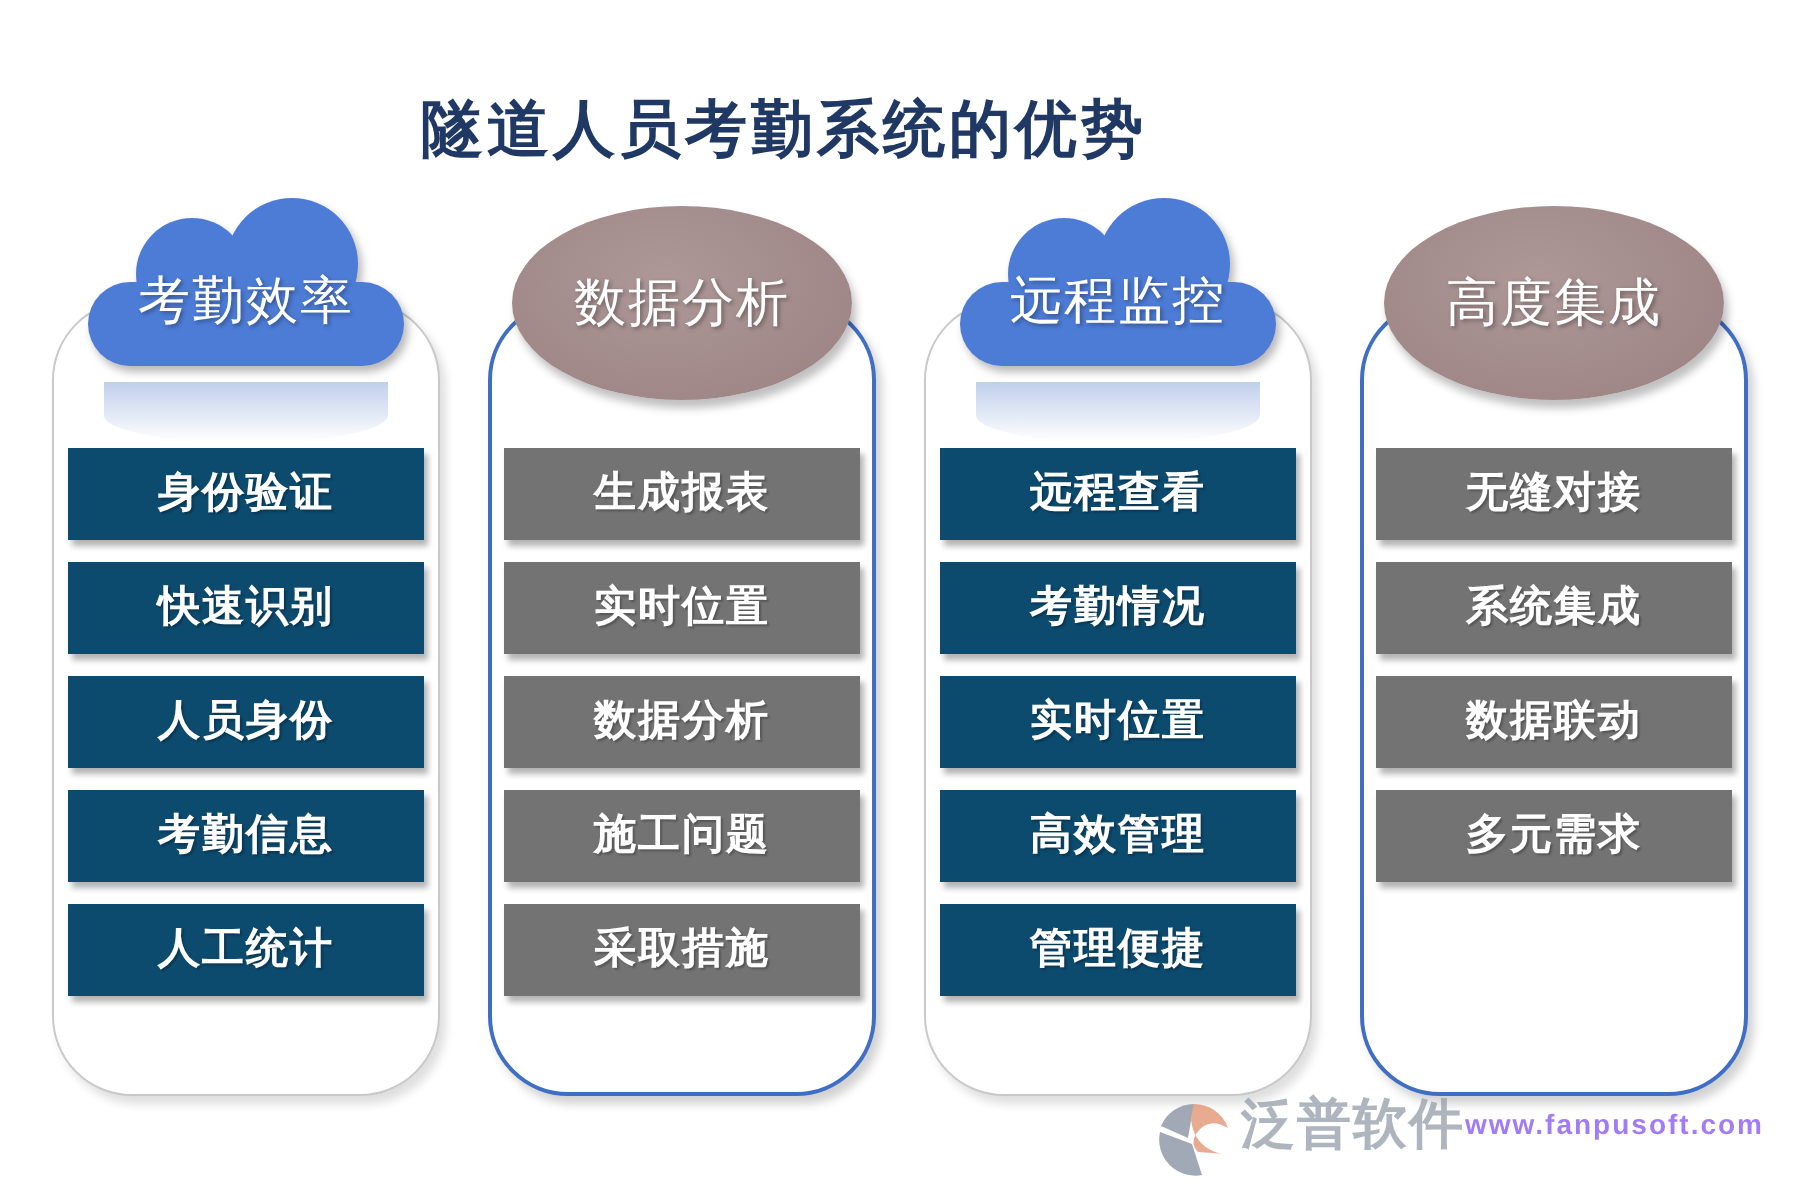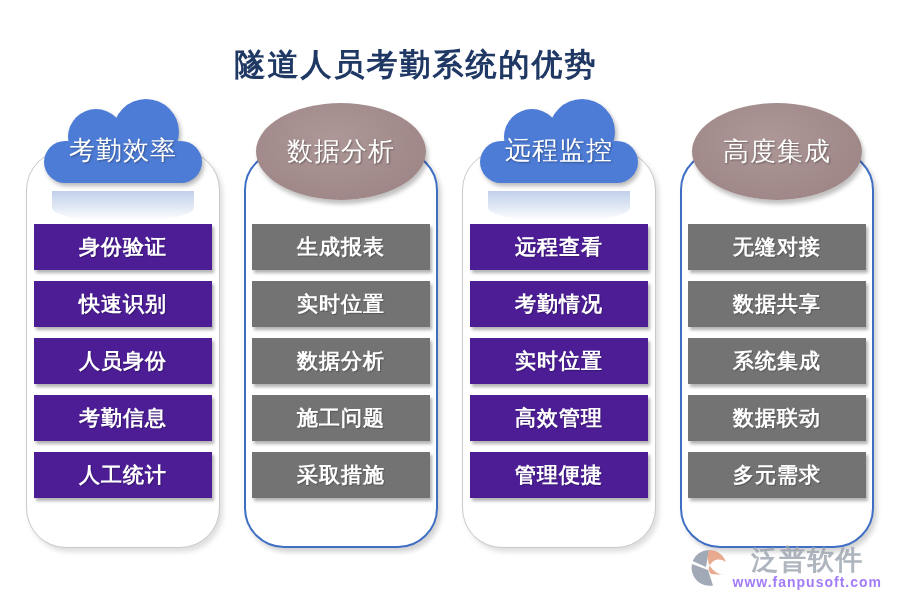--- a/index.html
+++ b/index.html
@@ -7,21 +7,20 @@
     width:900px;height:600px;position:relative;overflow:hidden;
     background:#ffffff;
     font-family:"Liberation Sans", sans-serif;
   }
   .page-title{
     position:absolute;top:44px;left:0;width:784px;
     text-align:center;
     font-family:"Liberation Serif", serif;
     font-weight:bold;font-size:31px;color:#1f3864;
     letter-spacing:2px;
-    padding-left:24px;
   }
   .columns{
     position:absolute;left:25px;top:95px;width:850px;height:465px;
     display:flex;justify-content:space-between;
   }
   .column{position:relative;width:196px;height:465px;}
   .panel{
     position:absolute;left:1px;right:1px;top:55px;bottom:12px;
     background:#ffffff;border-radius:40px;z-index:0;
   }
@@ -61,28 +60,28 @@
   .items{
     position:absolute;top:129px;left:9px;right:9px;z-index:2;
     display:flex;flex-direction:column;gap:11px;
   }
   .item{
     height:46px;line-height:46px;text-align:center;
     color:#ffffff;font-weight:bold;font-size:21px;letter-spacing:1px;
     text-shadow:1px 1px 1px rgba(0,0,0,0.25);
     box-shadow:2px 3px 3px rgba(0,0,0,0.3);
   }
-  .item.blue{background:#4c1d95;}
+  .item.blue{background:#0c4a6e;}
   .item.mauve{background:#737373;}
   .watermark{
     position:absolute;right:18px;bottom:10px;z-index:5;
     display:flex;align-items:flex-start;opacity:0.8;
   }
   .watermark .logo-icon{width:40px;height:40px;margin-right:4px;margin-top:2px;}
-  .wm-text{display:flex;flex-direction:column;align-items:center;justify-content:space-between;}
+  .wm-text{display:flex;align-items:center;justify-content:space-between;}
   .wm-brand{
     font-size:27px;font-weight:bold;color:#9aa3ae;letter-spacing:1px;line-height:28px;
   }
   .wm-url{
     font-size:14px;font-weight:bold;color:#8b5cf6;letter-spacing:1px;line-height:16px;
   }
 </style>
 </head>
 <body>
 
@@ -144,21 +143,20 @@
     </div>
   </div>
 
   <div class="column">
     <div class="panel blue"></div>
     <div class="ellipse">
       <span class="shape-label">高度集成</span>
     </div>
     <div class="items">
       <div class="item mauve">无缝对接</div>
-      <div class="item mauve">数据共享</div>
       <div class="item mauve">系统集成</div>
       <div class="item mauve">数据联动</div>
       <div class="item mauve">多元需求</div>
     </div>
   </div>
 
 </div>
 
 <div class="watermark">
   <svg class="logo-icon" viewBox="0 0 40 40" xmlns="http://www.w3.org/2000/svg">

